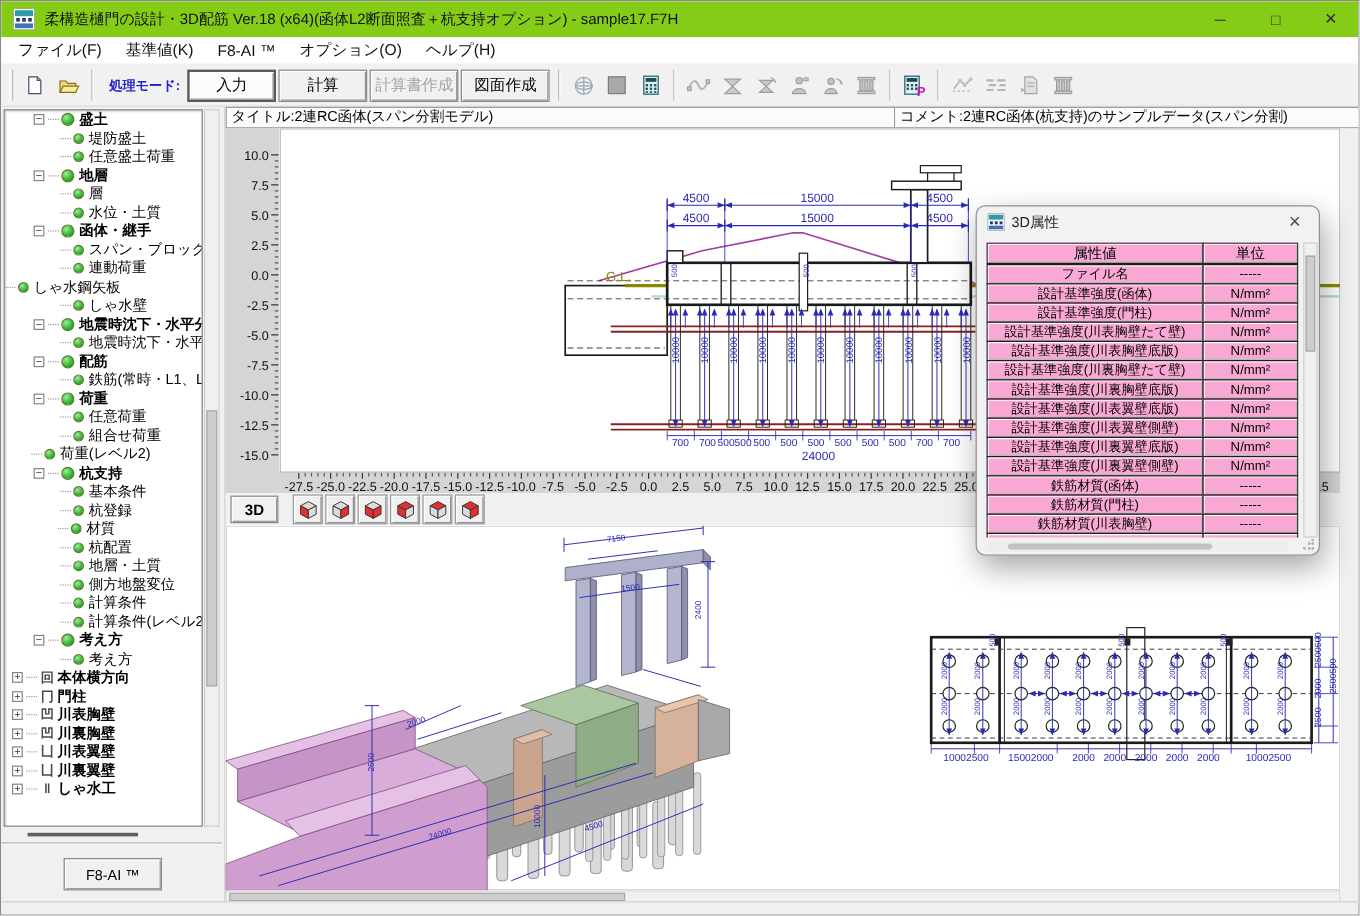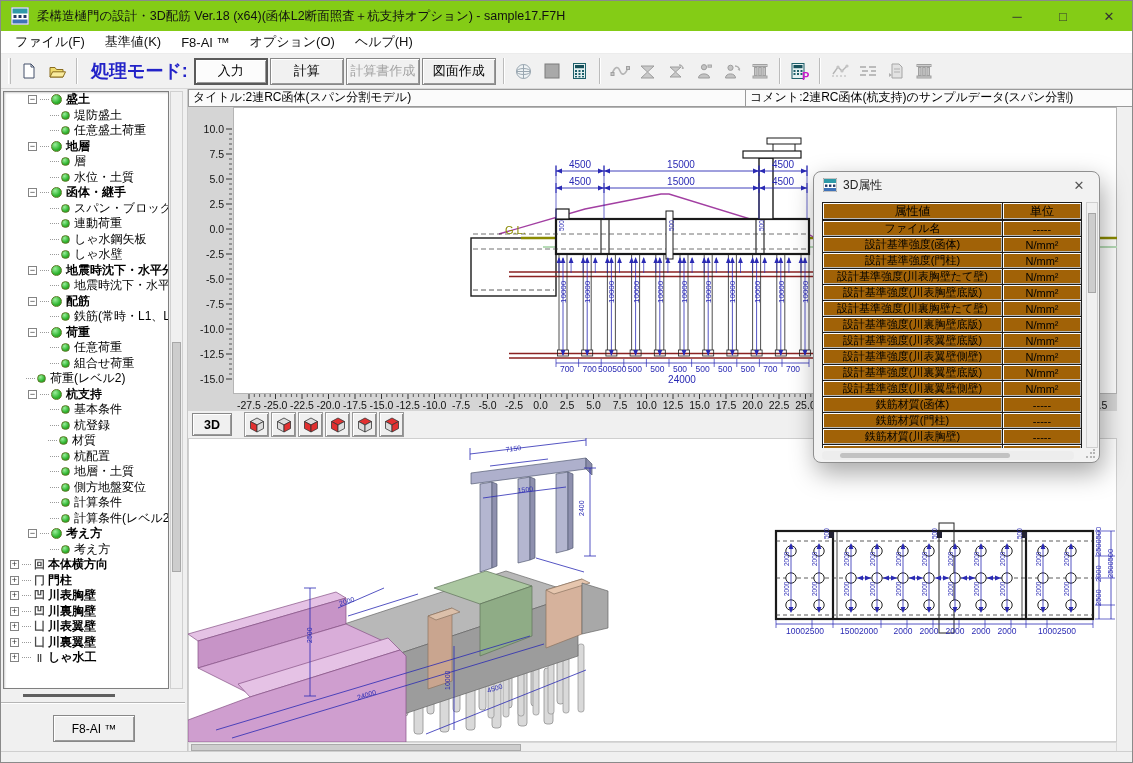--- a/index.html
+++ b/index.html
@@ -15,21 +15,21 @@
 
   
   .menubar { height:23px; display:flex; align-items:center; background:#fff; padding-left:4px; border-bottom:1px solid #ececec; }
   .menu-item { padding:2px 10px; font-size:13px; color:#111; white-space:nowrap; }
 
   
   .toolbar { height:35px; background:#f1f1f1; border-bottom:1px solid #d8d8d8; display:flex; align-items:center; padding:0 3px; }
   .tb-grip { width:3px; height:26px; border-left:1px solid #fff; border-right:1px solid #bcbcbc; margin:0 4px; }
   .tb-sep { width:2px; height:26px; border-left:1px solid #bcbcbc; border-right:1px solid #fff; margin:0 5px; }
   .tb-btn { width:28px; height:28px; display:flex; align-items:center; justify-content:center; flex:none; }
-  .mode-label { color:#2323c8; font-size:18px; font-weight:bold; margin:0 6px 0 8px; white-space:nowrap; }
+  .mode-label { color:#2323c8; font-size:11px; font-weight:bold; margin:0 6px 0 8px; white-space:nowrap; }
   .mode-btn { width:74px; height:27px; margin-right:2px; font-size:13px; display:flex; align-items:center; justify-content:center;
      background:#f1f1f1; border:1px solid #888; box-shadow:inset 1px 1px 0 #fff, inset -1px -1px 0 #9a9a9a; color:#000; white-space:nowrap;}
   .mode-btn.active { background:#fcfcfc; border:2px solid #5a5a5a; }
   .mode-btn.disabled { color:#a3a3a3; }
 
   
   .sidebar { position:absolute; left:0; top:88px; width:184px; height:664px; background:#f0f0f0; }
   .splitter { position:absolute; left:184px; top:88px; width:3px; height:664px; background:#f0f0f0; border-right:1px solid #c9c9c9; }
   .tree-box { position:absolute; left:2px; top:2px; width:166px; height:598px; background:#fff;
       border:1px solid #7f7f7f; box-shadow:inset 1px 1px 2px rgba(0,0,0,.2); overflow:hidden; }
@@ -75,21 +75,21 @@
   .statusbar { position:absolute; left:0; bottom:0; width:100%; height:11px; background:#f0f0f0; border-top:1px solid #cfcfcf; }
 
   
   .dialog { position:absolute; left:812px; top:170px; width:287px; height:292px; background:#f2f2f2; border:1px solid #8f8f8f;
       border-radius:8px; box-shadow:3px 10px 26px rgba(0,0,0,.35); }
   .dlg-title { height:26px; display:flex; align-items:center; gap:6px; padding:0 9px; font-size:12px; color:#222; }
   .dlg-close { margin-left:auto; width:22px; text-align:center; color:#555; font-size:13px; }
   .dlg-table { position:absolute; left:8px; top:30px; width:260px; height:246px; overflow:hidden; }
   .drow { display:flex; }
   .drow + .drow { margin-top:-1px; }
-  .dcell { border:1px solid #1d1d1d; background:#a16207; box-shadow:inset 1px 1px 0 #fff, inset -1px -1px 0 #b9b9b9;
+  .dcell { border:1px solid #1d1d1d; background:#f9a8d4; box-shadow:inset 1px 1px 0 #fff, inset -1px -1px 0 #b9b9b9;
       font-size:11px; height:17px; display:flex; align-items:center; justify-content:center; overflow:hidden; white-space:nowrap; }
   .drow.hdr .dcell { height:18px; font-size:12px; }
   .dcell.c1 { width:181px; }
   .dcell.c2 { width:80px; margin-left:-1px; }
   .dlg-vscroll { position:absolute; left:272px; top:30px; width:12px; height:246px; background:#f0f0f0; border:1px solid #cfcfcf; font-size:7px; color:#777; }
   .dlg-vthumb { position:absolute; left:1px; top:10px; width:8px; height:80px; background:#cdcdcd; border:1px solid #a6a6a6; }
   .dlg-hscroll { position:absolute; left:8px; top:279px; width:252px; height:9px; background:#ededed; border-radius:4px; }
   .dlg-hthumb { position:absolute; left:18px; top:2px; width:170px; height:5px; background:#c2c2c2; border-radius:3px; }
   .dlg-grip { position:absolute; right:4px; bottom:3px; width:10px; height:10px;
       background:radial-gradient(circle at 2px 8px,#b5b5b5 1px,transparent 1.4px),
@@ -329,21 +329,21 @@
         <div class="trow" style="padding-left: 46px;">
           <span class="tdot"></span>
           <span class="tcirc sm"></span>
           <span>スパン・ブロック</span>
         </div>
         <div class="trow" style="padding-left: 46px;">
           <span class="tdot"></span>
           <span class="tcirc sm"></span>
           <span>連動荷重</span>
         </div>
-        <div class="trow" style="padding-left: 46px;">
+        <div class="trow" style="">
           <span class="tdot"></span>
           <span class="tcirc sm"></span>
           <span>しゃ水鋼矢板</span>
         </div>
         <div class="trow" style="padding-left: 46px;">
           <span class="tdot"></span>
           <span class="tcirc sm"></span>
           <span>しゃ水壁</span>
         </div>
         <div class="trow b" style="padding-left: 24px;">

